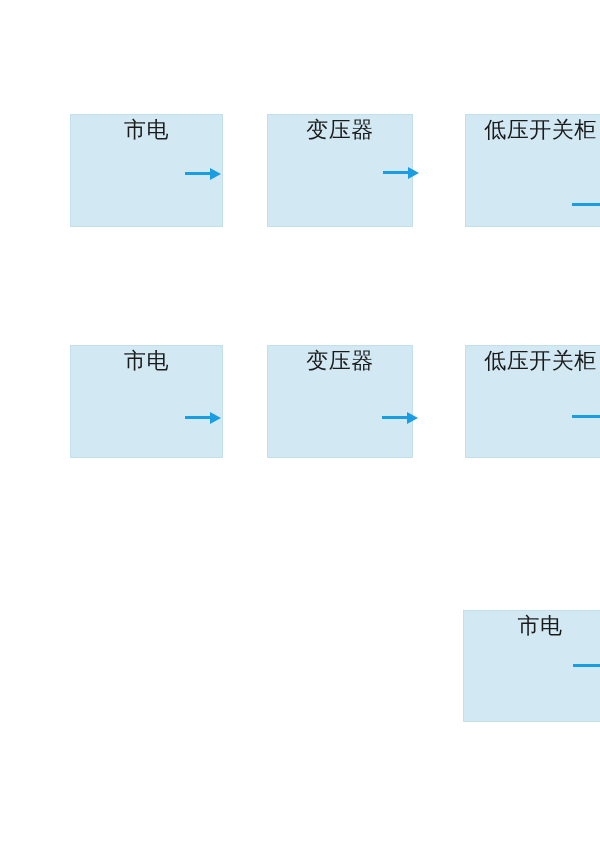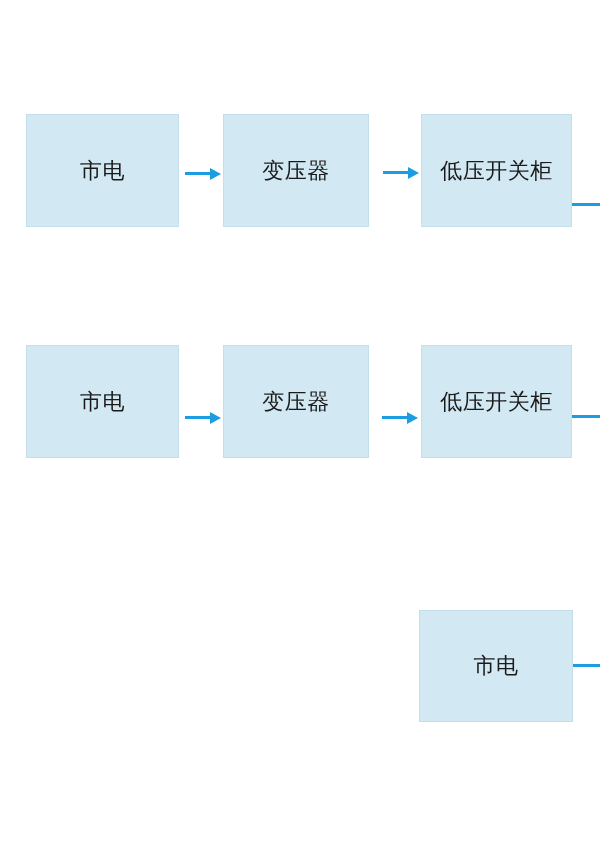--- a/index.html
+++ b/index.html
@@ -18,22 +18,23 @@
   .canvas {
     position: relative;
     width: 600px; height: 857px;
     overflow: hidden;
   }
   .node {
     position: absolute;
     background: var(--node-fill);
     border: 1px solid var(--node-border);
     display: flex;
-    align-items: center;
+    align-items: flex-start;
     justify-content: center;
+    margin-left: 44px;
   }
   .node .label {
     font-size: 22px;
     color: var(--text-color);
     letter-spacing: 0.5px;
     white-space: nowrap;
   }
   .arrow {
     position: absolute;
     display: flex;

